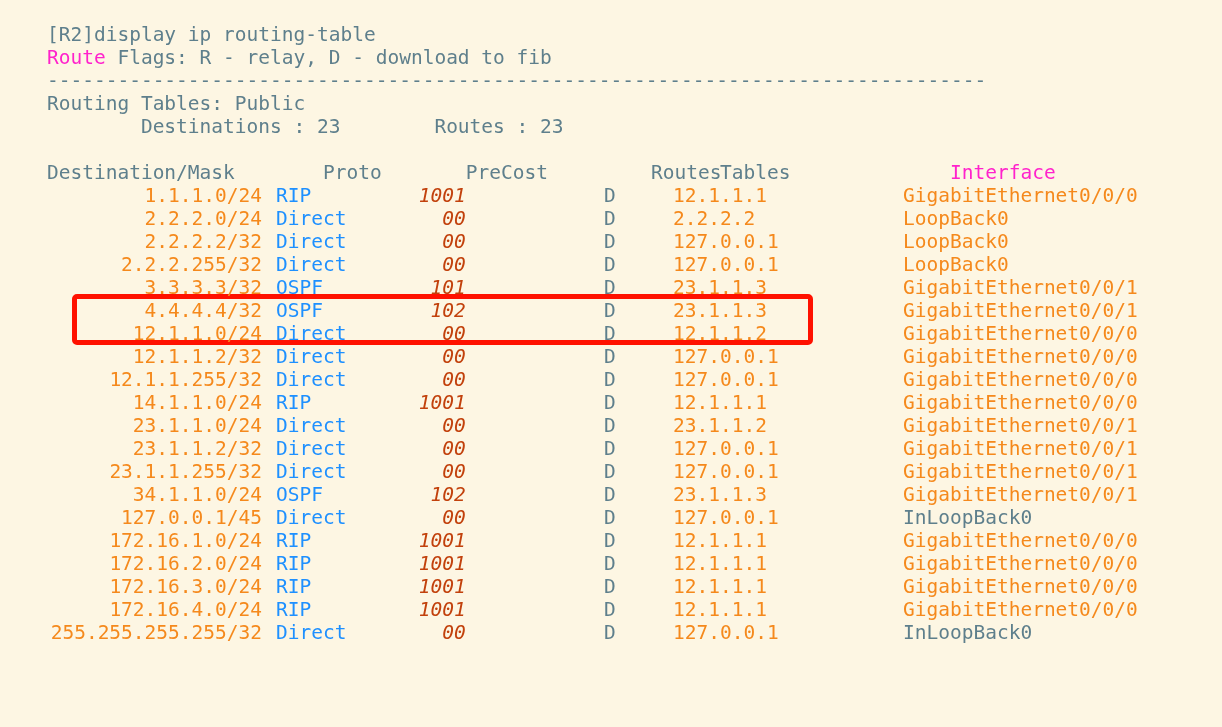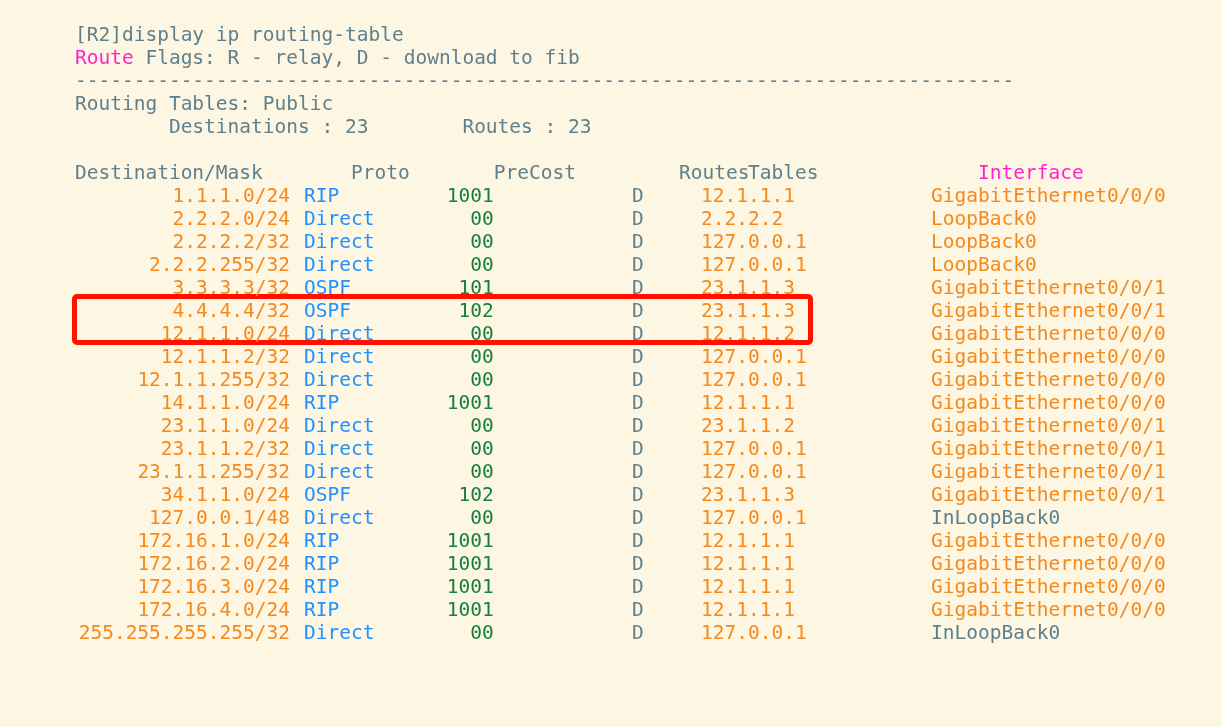--- a/index.html
+++ b/index.html
@@ -25,29 +25,28 @@
     height: 727px;
     padding: 0;
     box-sizing: border-box;
   }
 
   .line {
     height: 23px;
     white-space: pre;
     position: relative;
     letter-spacing: 0px;
-    margin-left: 28px;
   }
 
   
   .c-default  { color: #5e7f8c; }
   .c-magenta  { color: #ff22cc; }
   .c-orange   { color: #f5891c; }
   .c-blue     { color: #1e90ff; }
-  .c-gray     { color: #15803d; }
+  .c-gray     { color: #c2410c; font-style: italic; }
 
   
   .col {
     display: inline-block;
     white-space: pre;
     vertical-align: top;
   }
   .w-dest  { width: 262px; text-align: right; }
   .w-gap1  { width: 14px; }
   .w-proto { width: 110px; text-align: left; }
@@ -112,21 +111,21 @@
       <div class="line"><span class="col w-dest c-orange">3.3.3.3/32</span><span class="col w-gap1 c-default"> </span><span class="col w-proto c-blue">OSPF</span><span class="col w-pre c-gray">10</span><span class="col w-cost c-gray">1</span><span class="col w-flags c-default">D</span><span class="col w-nh c-orange">23.1.1.3</span><span class="col w-if c-orange">GigabitEthernet0/0/1</span></div>
       <div class="line"><span class="col w-dest c-orange">4.4.4.4/32</span><span class="col w-gap1 c-default"> </span><span class="col w-proto c-blue">OSPF</span><span class="col w-pre c-gray">10</span><span class="col w-cost c-gray">2</span><span class="col w-flags c-default">D</span><span class="col w-nh c-orange">23.1.1.3</span><span class="col w-if c-orange">GigabitEthernet0/0/1</span></div>
       <div class="line"><span class="col w-dest c-orange">12.1.1.0/24</span><span class="col w-gap1 c-default"> </span><span class="col w-proto c-blue">Direct</span><span class="col w-pre c-gray">0</span><span class="col w-cost c-gray">0</span><span class="col w-flags c-default">D</span><span class="col w-nh c-orange">12.1.1.2</span><span class="col w-if c-orange">GigabitEthernet0/0/0</span></div>
       <div class="line"><span class="col w-dest c-orange">12.1.1.2/32</span><span class="col w-gap1 c-default"> </span><span class="col w-proto c-blue">Direct</span><span class="col w-pre c-gray">0</span><span class="col w-cost c-gray">0</span><span class="col w-flags c-default">D</span><span class="col w-nh c-orange">127.0.0.1</span><span class="col w-if c-orange">GigabitEthernet0/0/0</span></div>
       <div class="line"><span class="col w-dest c-orange">12.1.1.255/32</span><span class="col w-gap1 c-default"> </span><span class="col w-proto c-blue">Direct</span><span class="col w-pre c-gray">0</span><span class="col w-cost c-gray">0</span><span class="col w-flags c-default">D</span><span class="col w-nh c-orange">127.0.0.1</span><span class="col w-if c-orange">GigabitEthernet0/0/0</span></div>
       <div class="line"><span class="col w-dest c-orange">14.1.1.0/24</span><span class="col w-gap1 c-default"> </span><span class="col w-proto c-blue">RIP</span><span class="col w-pre c-gray">100</span><span class="col w-cost c-gray">1</span><span class="col w-flags c-default">D</span><span class="col w-nh c-orange">12.1.1.1</span><span class="col w-if c-orange">GigabitEthernet0/0/0</span></div>
       <div class="line"><span class="col w-dest c-orange">23.1.1.0/24</span><span class="col w-gap1 c-default"> </span><span class="col w-proto c-blue">Direct</span><span class="col w-pre c-gray">0</span><span class="col w-cost c-gray">0</span><span class="col w-flags c-default">D</span><span class="col w-nh c-orange">23.1.1.2</span><span class="col w-if c-orange">GigabitEthernet0/0/1</span></div>
       <div class="line"><span class="col w-dest c-orange">23.1.1.2/32</span><span class="col w-gap1 c-default"> </span><span class="col w-proto c-blue">Direct</span><span class="col w-pre c-gray">0</span><span class="col w-cost c-gray">0</span><span class="col w-flags c-default">D</span><span class="col w-nh c-orange">127.0.0.1</span><span class="col w-if c-orange">GigabitEthernet0/0/1</span></div>
       <div class="line"><span class="col w-dest c-orange">23.1.1.255/32</span><span class="col w-gap1 c-default"> </span><span class="col w-proto c-blue">Direct</span><span class="col w-pre c-gray">0</span><span class="col w-cost c-gray">0</span><span class="col w-flags c-default">D</span><span class="col w-nh c-orange">127.0.0.1</span><span class="col w-if c-orange">GigabitEthernet0/0/1</span></div>
       <div class="line"><span class="col w-dest c-orange">34.1.1.0/24</span><span class="col w-gap1 c-default"> </span><span class="col w-proto c-blue">OSPF</span><span class="col w-pre c-gray">10</span><span class="col w-cost c-gray">2</span><span class="col w-flags c-default">D</span><span class="col w-nh c-orange">23.1.1.3</span><span class="col w-if c-orange">GigabitEthernet0/0/1</span></div>
-      <div class="line"><span class="col w-dest c-orange">127.0.0.1/48</span><span class="col w-gap1 c-default"> </span><span class="col w-proto c-blue">Direct</span><span class="col w-pre c-gray">0</span><span class="col w-cost c-gray">0</span><span class="col w-flags c-default">D</span><span class="col w-nh c-orange">127.0.0.1</span><span class="col w-if c-default">InLoopBack0</span></div>
+      <div class="line"><span class="col w-dest c-orange">127.0.0.1/45</span><span class="col w-gap1 c-default"> </span><span class="col w-proto c-blue">Direct</span><span class="col w-pre c-gray">0</span><span class="col w-cost c-gray">0</span><span class="col w-flags c-default">D</span><span class="col w-nh c-orange">127.0.0.1</span><span class="col w-if c-default">InLoopBack0</span></div>
       <div class="line"><span class="col w-dest c-orange">172.16.1.0/24</span><span class="col w-gap1 c-default"> </span><span class="col w-proto c-blue">RIP</span><span class="col w-pre c-gray">100</span><span class="col w-cost c-gray">1</span><span class="col w-flags c-default">D</span><span class="col w-nh c-orange">12.1.1.1</span><span class="col w-if c-orange">GigabitEthernet0/0/0</span></div>
       <div class="line"><span class="col w-dest c-orange">172.16.2.0/24</span><span class="col w-gap1 c-default"> </span><span class="col w-proto c-blue">RIP</span><span class="col w-pre c-gray">100</span><span class="col w-cost c-gray">1</span><span class="col w-flags c-default">D</span><span class="col w-nh c-orange">12.1.1.1</span><span class="col w-if c-orange">GigabitEthernet0/0/0</span></div>
       <div class="line"><span class="col w-dest c-orange">172.16.3.0/24</span><span class="col w-gap1 c-default"> </span><span class="col w-proto c-blue">RIP</span><span class="col w-pre c-gray">100</span><span class="col w-cost c-gray">1</span><span class="col w-flags c-default">D</span><span class="col w-nh c-orange">12.1.1.1</span><span class="col w-if c-orange">GigabitEthernet0/0/0</span></div>
       <div class="line"><span class="col w-dest c-orange">172.16.4.0/24</span><span class="col w-gap1 c-default"> </span><span class="col w-proto c-blue">RIP</span><span class="col w-pre c-gray">100</span><span class="col w-cost c-gray">1</span><span class="col w-flags c-default">D</span><span class="col w-nh c-orange">12.1.1.1</span><span class="col w-if c-orange">GigabitEthernet0/0/0</span></div>
       <div class="line"><span class="col w-dest c-orange">255.255.255.255/32</span><span class="col w-gap1 c-default"> </span><span class="col w-proto c-blue">Direct</span><span class="col w-pre c-gray">0</span><span class="col w-cost c-gray">0</span><span class="col w-flags c-default">D</span><span class="col w-nh c-orange">127.0.0.1</span><span class="col w-if c-default">InLoopBack0</span></div>
     </div>
 
 </div>
 
 </body></html>

